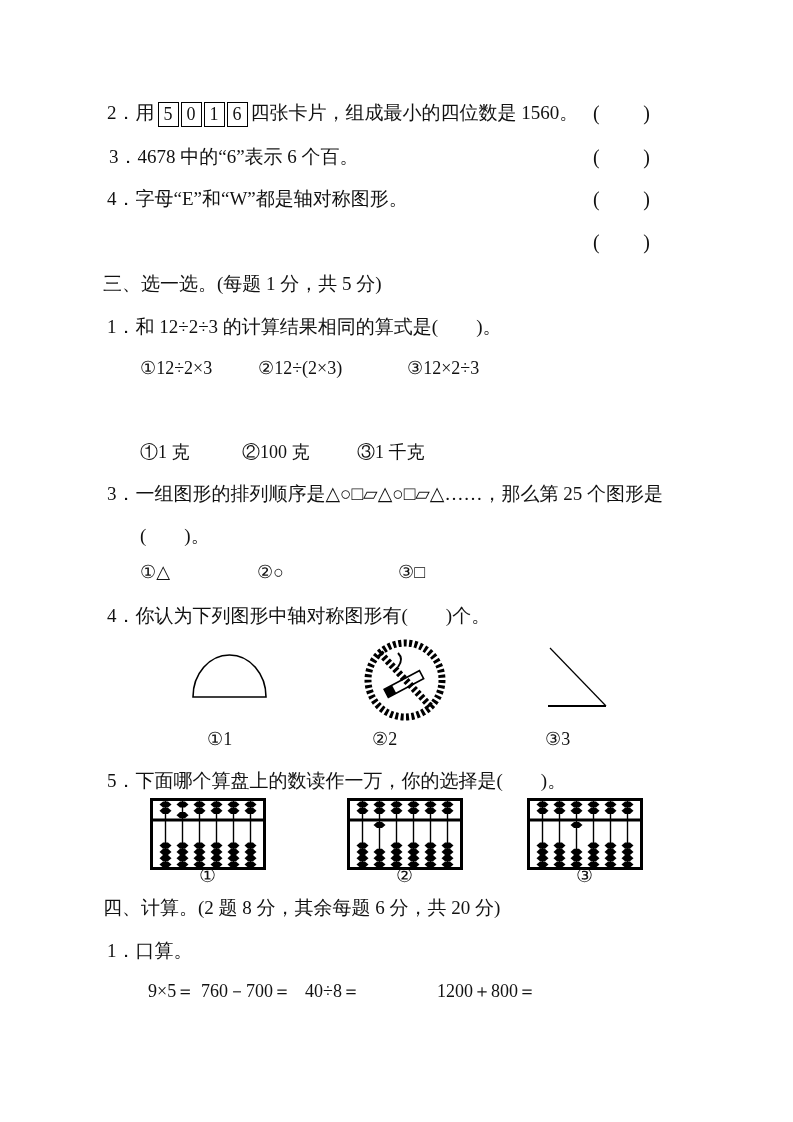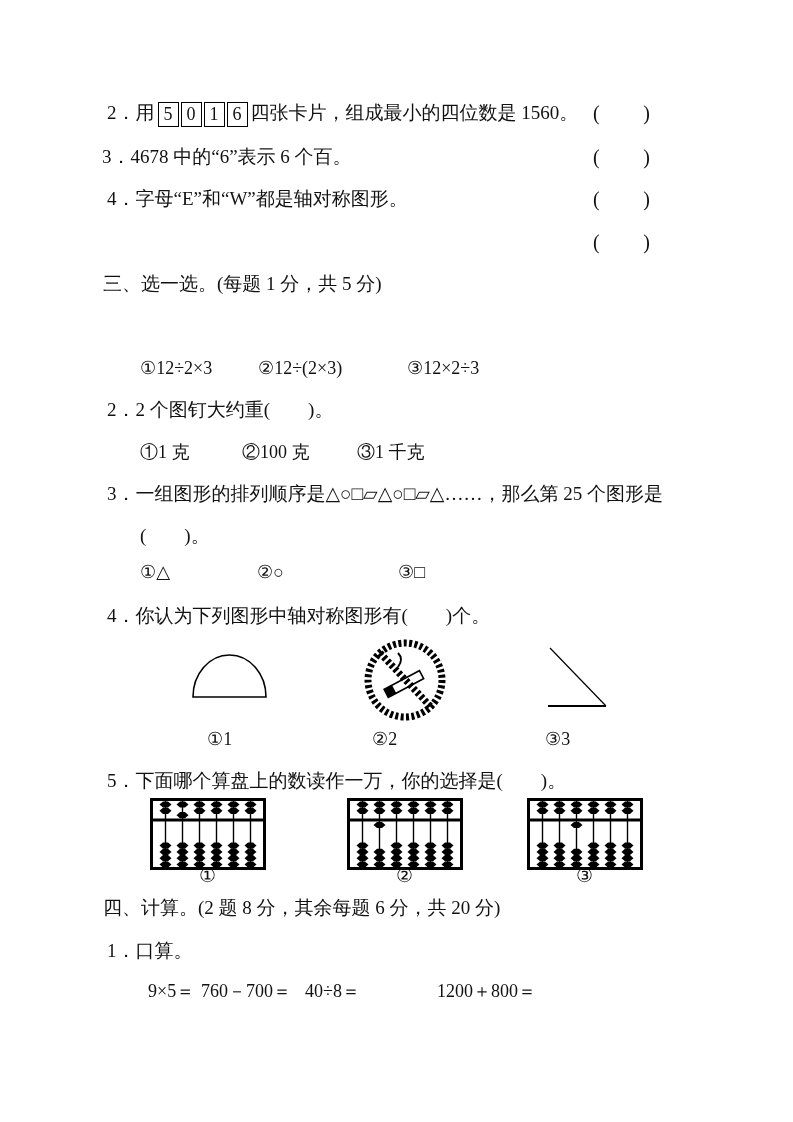--- a/index.html
+++ b/index.html
@@ -58,21 +58,21 @@
 <div class="page">
 
   <div class="row" style="top:100px;left:107px">
     <span>2．</span><span>用</span><span class="cards"><span class="digit-card">5</span><span class="digit-card">0</span><span class="digit-card">1</span><span class="digit-card">6</span></span><span>四张卡片，组成最小的四位数是 1560。</span>
   </div>
   <div class="answer-paren" style="top:100px">
     <span>(</span>
       <span>)</span>
   </div>
 
-  <div class="row" style="top:144px;left:102px">
+  <div class="row" style="top:144px;left:109px">
     <span>3．</span><span>4678 中的“6”表示 6 个百。</span>
   </div>
   <div class="answer-paren" style="top:144px">
     <span>(</span>
       <span>)</span>
   </div>
 
   <div class="row" style="top:186px;left:107px">
     <span>4．</span><span>字母“E”和“W”都是轴对称图形。</span>
   </div>
@@ -81,25 +81,25 @@
       <span>)</span>
   </div>
 
   <div class="answer-paren" style="top:229px">
     <span>(</span>
       <span>)</span>
   </div>
 
   <div class="row" style="top:271px;left:103px">三、选一选。(每题 1 分，共 5 分)</div>
 
+  <div class="row" style="top:314px;left:107px">1．和 12÷2÷3 的计算结果相同的算式是(　　)。</div>
   <span class="opt" style="top:355px;left:140px">①12÷2×3</span>
   <span class="opt" style="top:355px;left:258px">②12÷(2×3)</span>
   <span class="opt" style="top:355px;left:407px">③12×2÷3</span>
 
-  <div class="row" style="top:397px;left:107px">2．2 个图钉大约重(　　)。</div>
   <span class="opt" style="top:439px;left:140px">①1 克</span>
   <span class="opt" style="top:439px;left:242px">②100 克</span>
   <span class="opt" style="top:439px;left:357px">③1 千克</span>
 
   <div class="row" style="top:481px;left:107px">3．一组图形的排列顺序是△○□▱△○□▱△……，那么第 25 个图形是</div>
   <div class="row" style="top:523px;left:140px">(　　)。</div>
   <span class="opt" style="top:559px;left:140px">①△</span>
   <span class="opt" style="top:559px;left:257px">②○</span>
   <span class="opt" style="top:559px;left:398px">③□</span>
 

